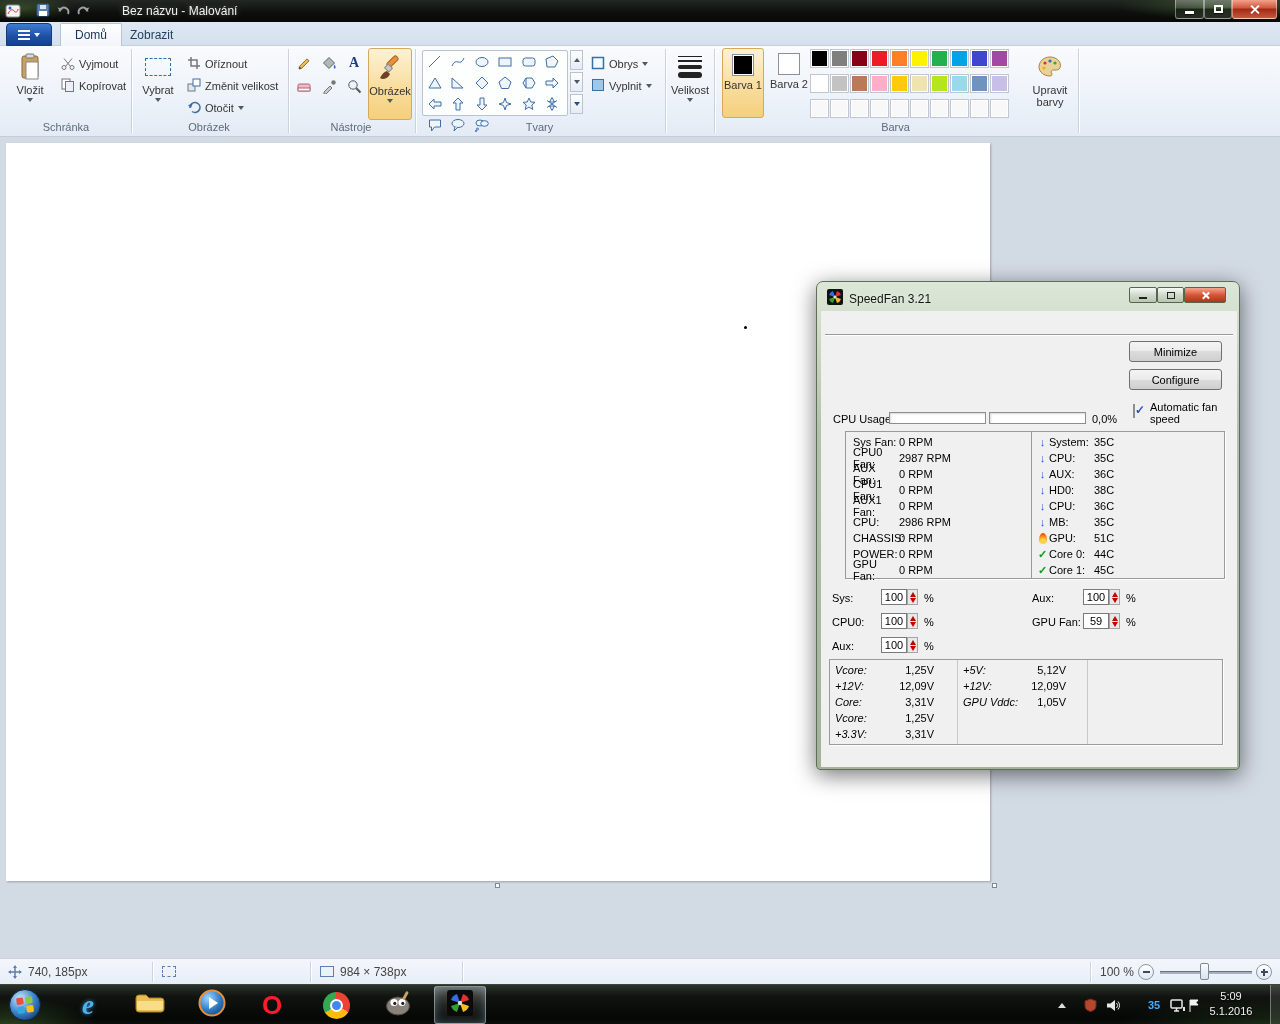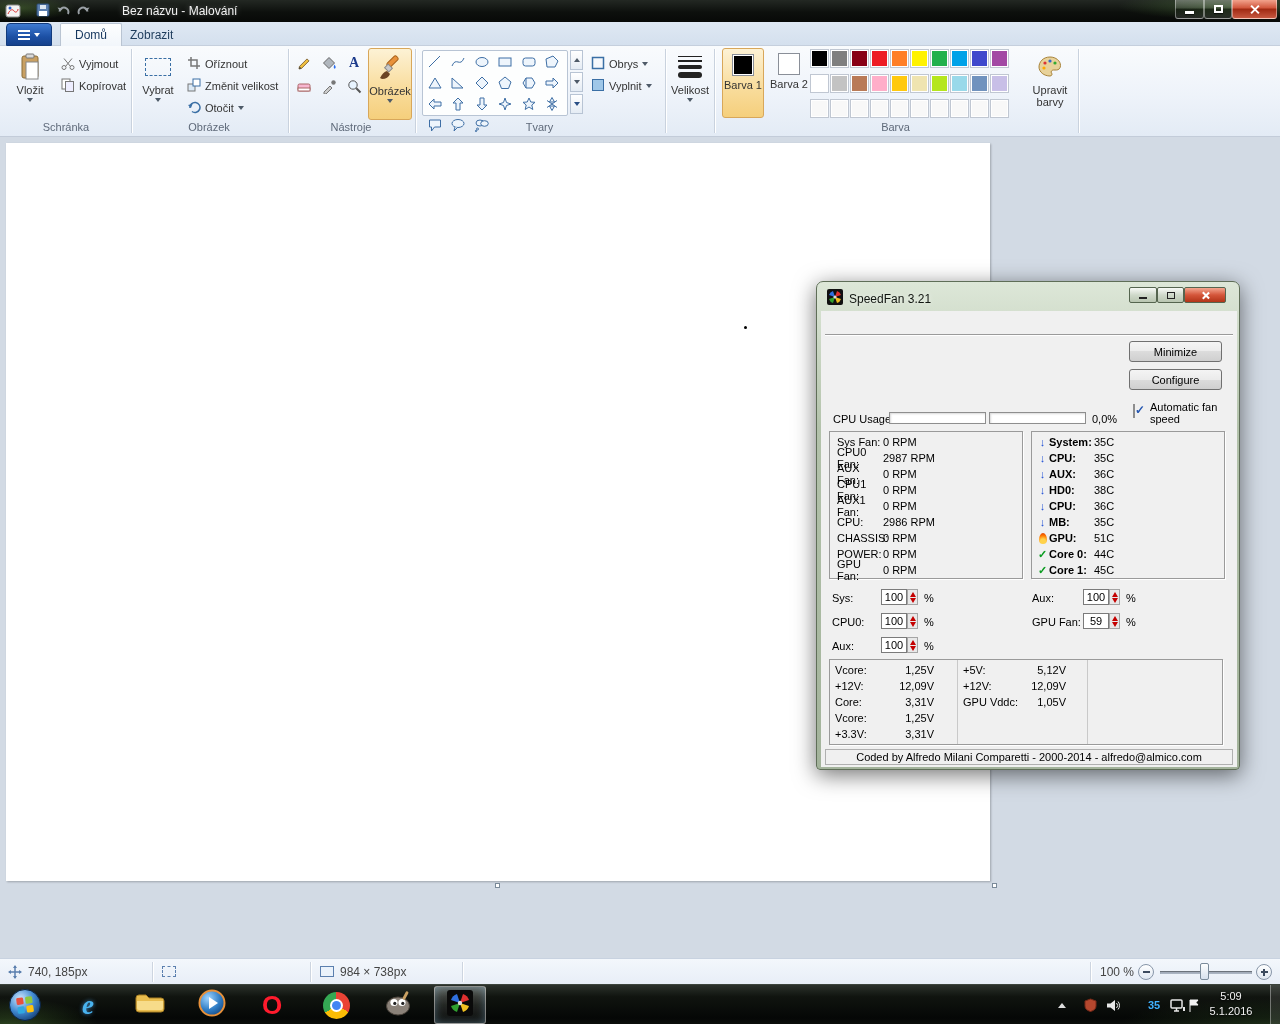--- a/index.html
+++ b/index.html
@@ -106,27 +106,27 @@
   .sf-group { border:1px solid #9a9a9a; background:#f0f0f0; box-shadow:1px 1px 0 #fff; }
   .frow,.trow { height:16px; display:flex; align-items:center; }
   .flab { width:53px; padding-left:7px; }
   .fval {}
   .tic { width:13px; text-align:center; }
   .ic-down::before { content:"↓"; color:#1e4fd6; font-weight:bold; }
   .ic-check::before { content:"✓"; color:#0b9c21; font-weight:bold; }
   .ic-flame { width:8px; height:11px; margin-left:3px; margin-right:2px;
     background:radial-gradient(circle at 50% 78%, #ffd24a 0 28%, #ff7a00 62%, #d92f00);
     border-radius:50% 50% 50% 50% / 62% 62% 38% 38%; }
-  .tlab { width:45px;font-weight:bold; }
+  .tlab { width:45px; }
   .spinbox { width:26px; height:16px; background:#fff; border:1px solid #7a7a7a; display:inline-flex; align-items:center; justify-content:center; }
   .spinarrows { display:inline-flex; flex-direction:column; gap:1px; width:11px; height:16px; border:1px solid #a5a5a5; background:#e8e8e8; align-items:center; justify-content:center; }
   .sp-up { width:0;height:0;border-left:3.5px solid transparent;border-right:3.5px solid transparent;border-bottom:5px solid #c40000; }
   .sp-dn { width:0;height:0;border-left:3.5px solid transparent;border-right:3.5px solid transparent;border-top:5px solid #c40000; }
   .vrow { height:16px; display:flex; align-items:center; }
-  .vlab { padding-left:5px; width:58px; }
+  .vlab { padding-left:5px; width:58px;font-style:italic; }
   .vval { width:46px; text-align:right; }
   #sf-footer { left:4px; top:438px; width:408px; height:16px; border:1px solid #b0b0b0; background:#f0f0f0;
     display:flex; align-items:center; justify-content:center; font-size:11px; }
 
   
   #taskbar { left:0; top:984px; width:1280px; height:40px;
     background:
       radial-gradient(120px 36px at 8px 40px, rgba(90,140,60,.4), transparent 75%),
       radial-gradient(200px 36px at 1270px 40px, rgba(80,130,60,.25), transparent 75%),
       linear-gradient(#2b312b, #10140f 30%, #050706 85%, #0b0e0b);
@@ -556,21 +556,21 @@
 
     <span class="ab" style="left:12px;top:102px">CPU Usage</span>
     <span class="ab pbar" style="left:68px;top:101px;width:97px"></span>
     <span class="ab pbar" style="left:168px;top:101px;width:97px"></span>
     <span class="ab" style="left:271px;top:102px">0,0%</span>
 
     <span class="ab sf-check" style="left:312px;top:94px"></span>
     <span class="ab" style="left:329px;top:90px;width:76px;line-height:12px">Automatic fan speed</span>
 
     
-    <div class="ab sf-group" style="left:8px;top:120px;width:194px;height:148px;padding-top:2px">
+    <div class="ab sf-group" style="left:24px;top:120px;width:194px;height:148px;padding-top:2px">
       <div class="frow">
           <span class="flab">Sys Fan:</span>
           <span class="fval">0 RPM</span>
         </div>
       <div class="frow">
           <span class="flab" actable="false">CPU0 Fan:</span>
           <span class="fval">2987 RPM</span>
         </div>
       <div class="frow">
           <span class="flab">AUX Fan:</span>
@@ -726,23 +726,20 @@
             <span class="vval">12,09V</span>
           </div>
         <div class="vrow">
             <span class="vlab" style="width:62px">GPU Vddc:</span>
             <span class="vval">1,05V</span>
           </div>
       </div>
       <div class="ab" style="left:257px;top:0;width:136px;height:84px;border-left:1px solid #c9c9c9"></div>
     </div>
 
-    <div id="sf-footer" class="ab">
-        <span>Coded by Alfredo Milani Comparetti - 2000-2014 - alfredo@almico.com</span>
-      </div>
   </div>
 </div>
 
 <div id="taskbar" class="ab">
   <span class="ab" style="left:8px;top:3px">
     <svg width="34" height="34">
         <defs>
           <radialGradient id="orb" cx="35%" cy="30%" r="80%">
             <stop offset="0" stop-color="#cfe8ff"></stop>
             <stop offset="0.55" stop-color="#3e87cf"></stop>

